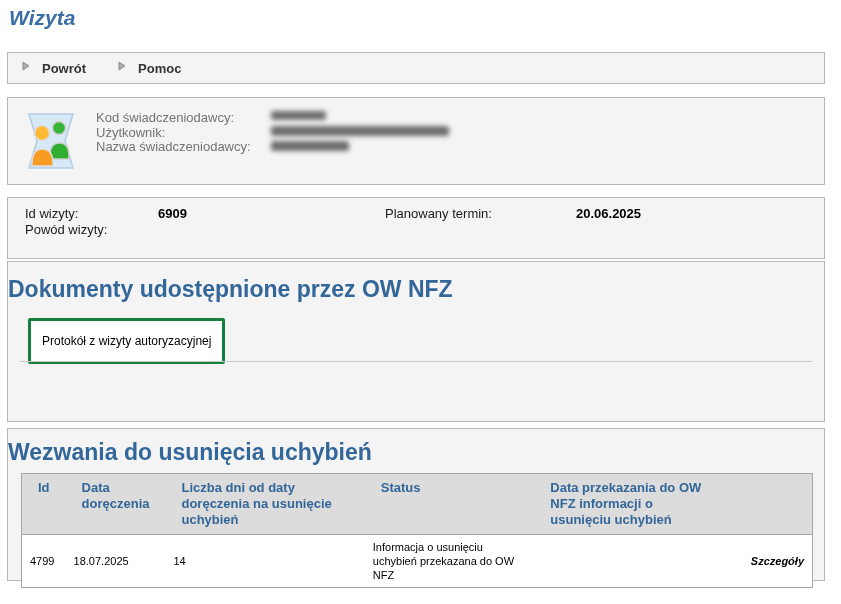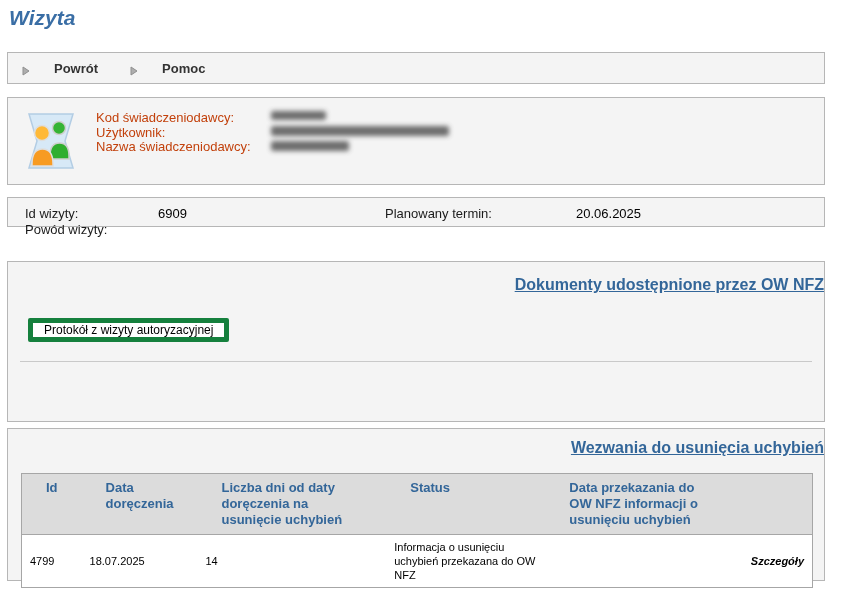--- a/index.html
+++ b/index.html
@@ -14,68 +14,68 @@
   .page-title {
     position: absolute; left: 9px; top: 6px;
     font-size: 21px; font-weight: bold; color: var(--heading, #3a6ea5); font-style: italic;
   }
   .panel {
     position: absolute; left: 7px; width: 818px;
     background: #f4f4f4; border: 1px solid #b6b6b6;
   }
   
   .toolbar { top: 52px; height: 32px; display: flex; align-items: center; padding-left: 14px; gap: 32px; }
-  .menu-item { display: flex; align-items: flex-end; gap: 24px; cursor: pointer; }
+  .menu-item { display: flex; align-items: flex-start; gap: 12px; cursor: pointer; }
   .menu-item .lbl { font-size: 13px; font-weight: bold; color: #333; }
   .arrow-ico { width: 8px; height: 10px; display: inline-block; }
   
   .provider { top: 97px; height: 88px; }
   .provider-icon { position: absolute; left: 18px; top: 14px; }
-  .provider-labels { position: absolute; left: 88px; top: 13px; font-size: 13px; line-height: 14.5px; color: #c2410c; }
+  .provider-labels { position: absolute; left: 88px; top: 13px; font-size: 13px; line-height: 14.5px; color: #737373; }
   .provider-values { position: absolute; left: 263px; top: 13px; }
   .blur-bar { background: #4a4a4a; border-radius: 2px; filter: blur(2.5px); opacity: 0.8; }
   .blur-1 { width: 55px; height: 9px; margin-bottom: 6px; }
   .blur-2 { width: 178px; height: 10px; margin-bottom: 5px; }
   .blur-3 { width: 78px; height: 10px; }
   
-  .visit { top: 197px; height: 30px; font-size: 13px; }
+  .visit { top: 197px; height: 62px; font-size: 13px; }
   .visit span { position: absolute; white-space: nowrap; }
   .v-label { color: #1a1a1a; }
-  .v-value { font-weight: normal; color: #000; }
+  .v-value { font-weight: bold; color: #000; }
   .pos-id-label { left: 17px; top: 8px; }
   .pos-id-value { left: 150px; top: 8px; }
   .pos-plan-label { left: 353px; top: 8px; margin-left: 24px; }
   .pos-plan-value { left: 552px; top: 8px; margin-left: 16px; }
   .pos-reason-label { left: 17px; top: 24px; }
   .pos-reason-value { left: 150px; top: 24px; }
   
   .documents { top: 261px; height: 161px; }
   .section-title {
-    position: absolute; left: 0; right: 0; text-align: right;
-    font-size: 16px; font-weight: bold; color: var(--accent, #336699); text-decoration: underline;
+    position: absolute; left: 0; right: 0; text-align: left;
+    font-size: 23px; font-weight: bold; color: var(--accent, #336699);
   }
   .documents .section-title { top: 14px; }
   .btn {
-    position: absolute; background: #ffffff; border: 5px solid #15803d; border-radius: 2px;
-    font-family: inherit; font-size: 12px; color: #000; padding: 0 11px; cursor: pointer; white-space: nowrap;
+    position: absolute; background: #ffffff; border: 3px solid #15803d; border-radius: 2px;
+    font-family: inherit; font-size: 12px; color: #000; padding: 13px 11px; cursor: pointer; white-space: nowrap;
   }
   .btn-protocol { left: 20px; top: 56px; }
   .btn-addfile { left: 20px; top: 116px; }
   .hr-divider { position: absolute; left: 12px; right: 12px; top: 99px; border-top: 1px solid #c9c9c9; }
   
   .wezwania { top: 428px; height: 153px; }
   .wezwania .section-title { top: 10px; }
   table.calls {
     position: absolute; left: 13px; top: 44px; width: 792px;
     border-collapse: collapse; background: #ffffff; border: 1px solid #a6a6a6;
   }
   table.calls th {
     background: #dcdcdc; color: var(--accent, #336699);
     font-size: 13px; font-weight: bold; text-align: left; vertical-align: top;
-    padding: 6px 24px; line-height: 16px; border-bottom: 1px solid #a6a6a6;
+    padding: 6px 16px; line-height: 16px; border-bottom: 1px solid #a6a6a6;
   }
   table.calls td {
     font-size: 11px; color: #000; padding: 5px 8px; vertical-align: middle; line-height: 14px;
   }
   td.action-cell { text-align: right; font-weight: bold; font-size: 12px; cursor: pointer; white-space: nowrap; font-style: italic; }
 </style>
 </head>
 <body>
 
 <h1 class="page-title">Wizyta</h1>

